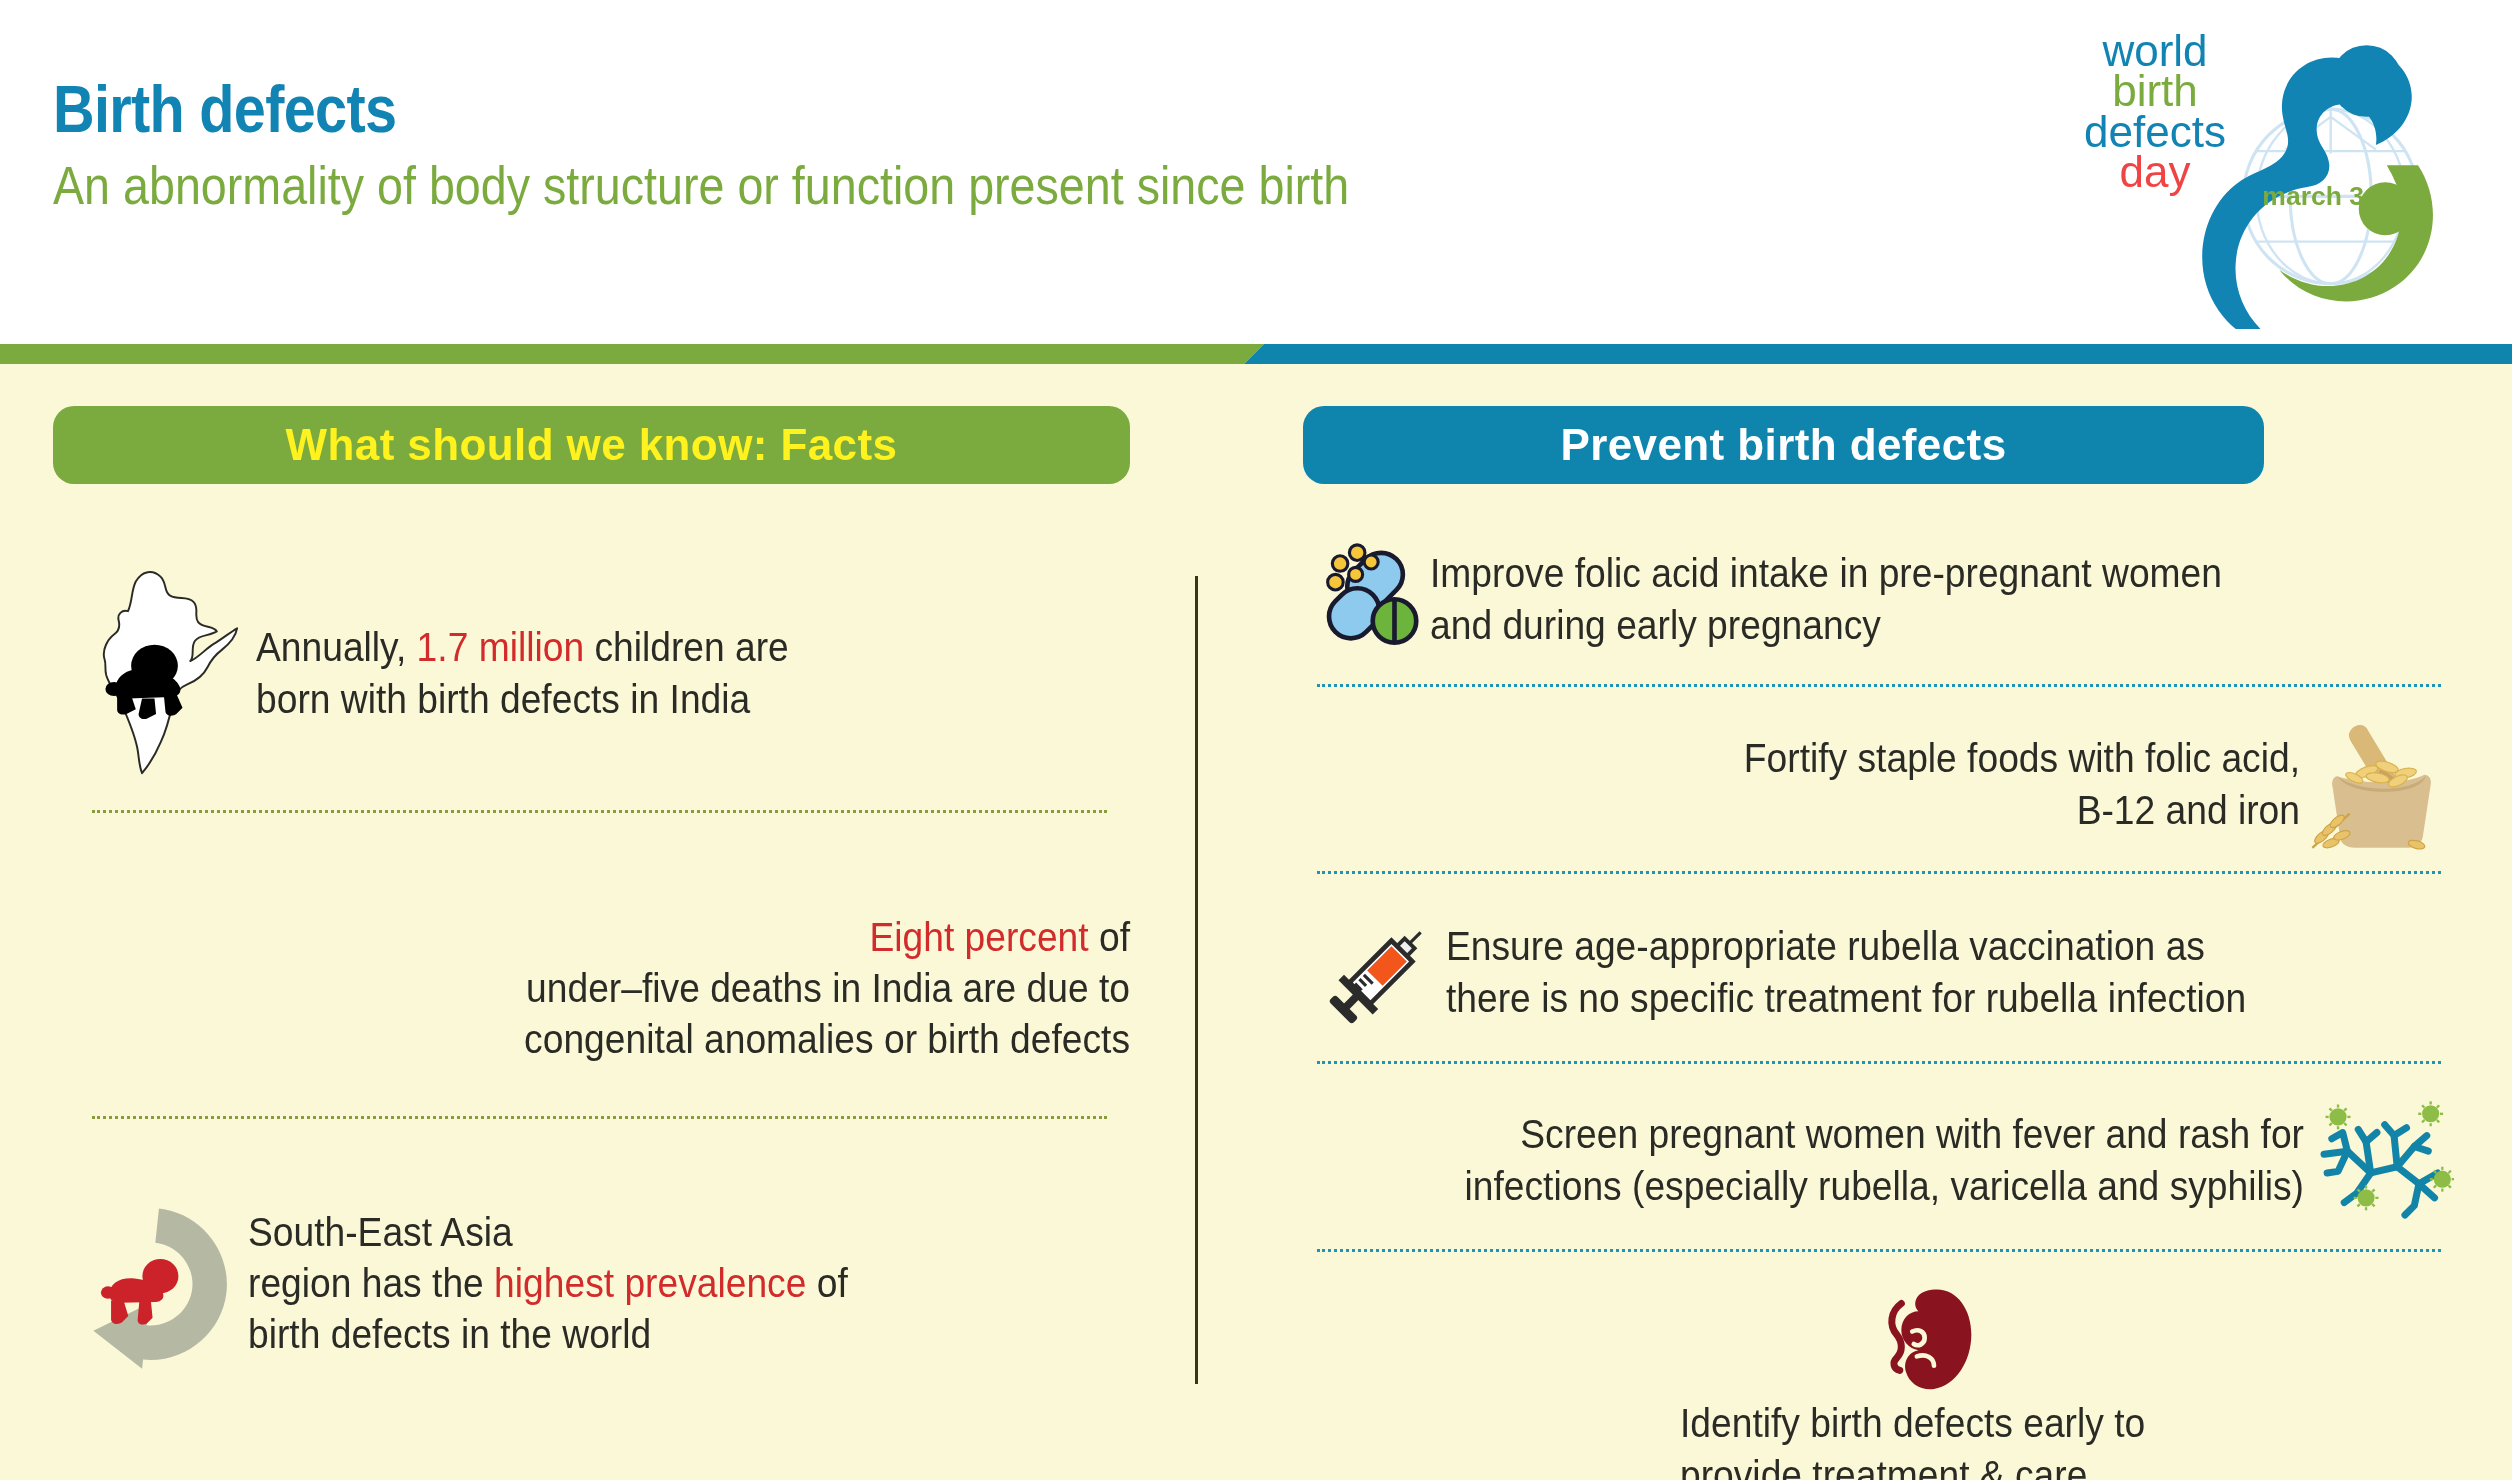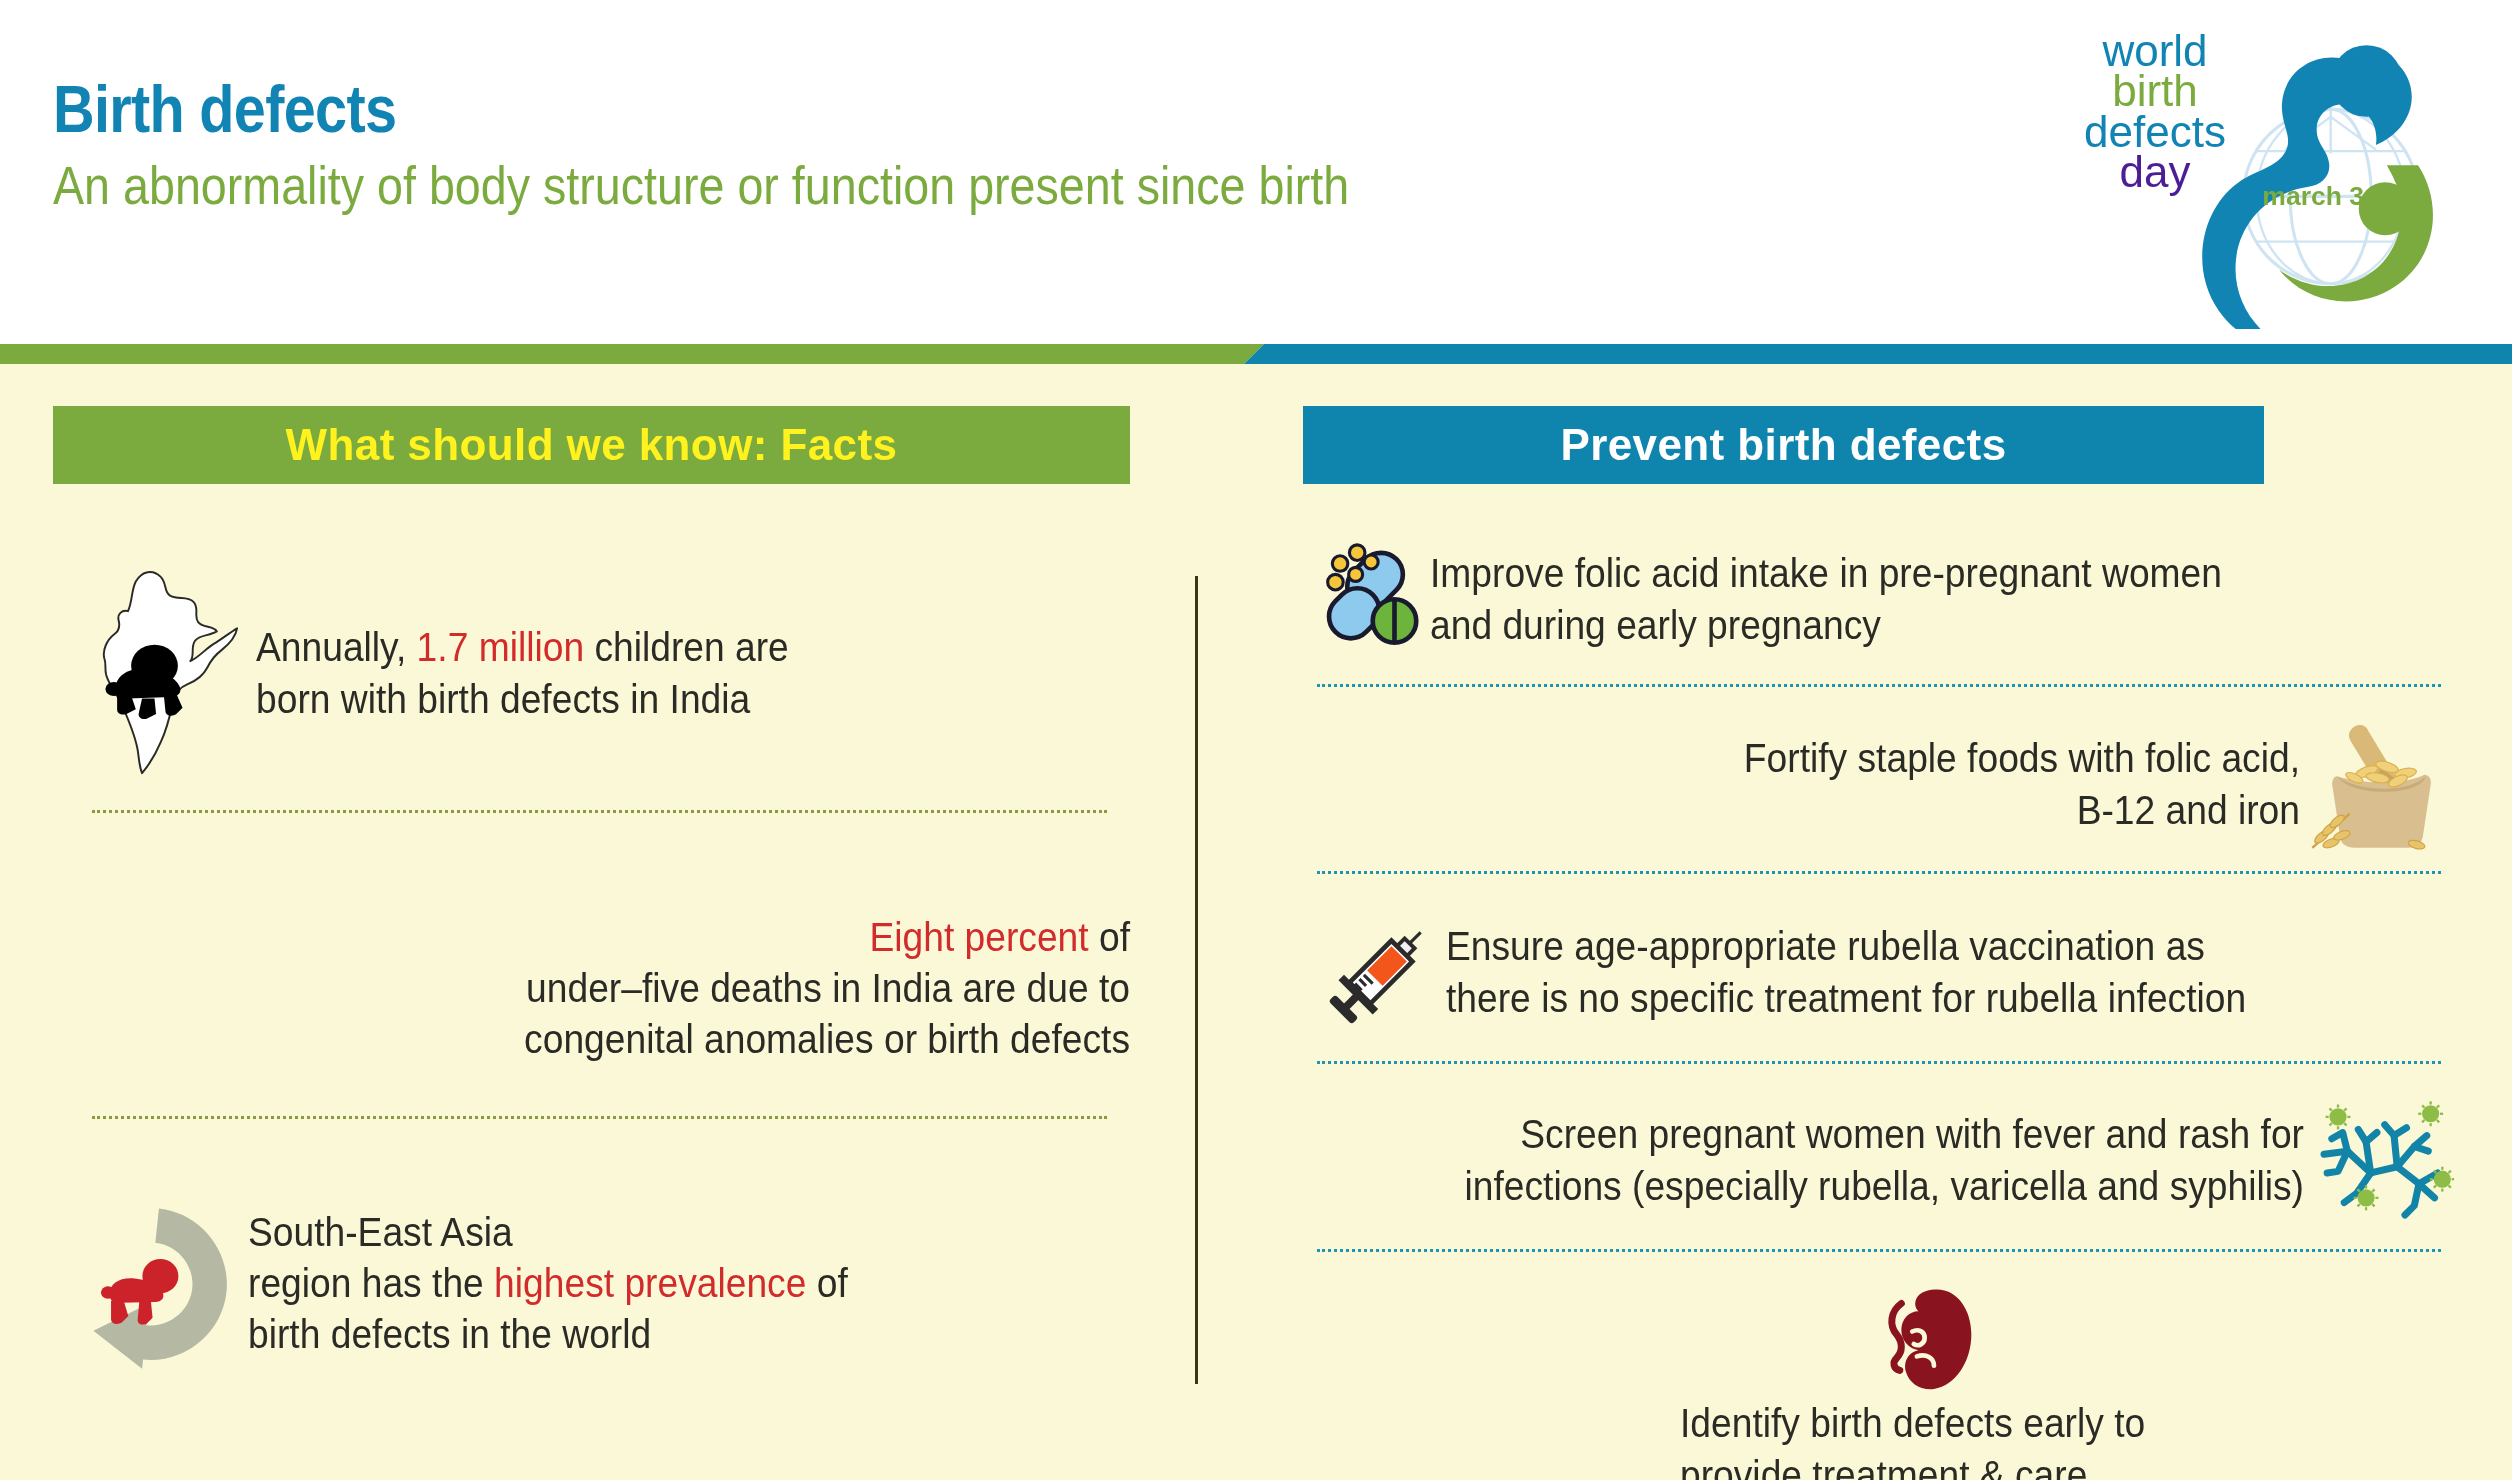--- a/index.html
+++ b/index.html
@@ -63,21 +63,21 @@
     position: absolute;
     left: 0; top: 14px;
     width: 238px;
     text-align: center;
     line-height: 0.92;
   }
   .lw { display:block; font-size: 44px; font-family: "Liberation Sans", sans-serif; }
   .lw-world   { color: #1184b4; }
   .lw-birth   { color: #7bab3e; }
   .lw-defects { color: #1184b4; }
-  .lw-day     { color: #4c1d95; }
+  .lw-day     { color: #ef4444; }
   .lw-march   { color: #7bab3e; font-size: 26.5px; font-weight: bold; position:absolute; right:-90px; top:153px; }
 
   
   .divider-bar {
     position: absolute;
     left: 0; top: 344px;
     width: 2512px;
     height: 20px;
     overflow: hidden;
   }
@@ -109,20 +109,21 @@
 
   .section-head {
     height: 78px;
     display: flex;
     align-items: center;
     justify-content: center;
     font-size: 44px;
     font-weight: bold;
     letter-spacing: 0.4px;
     font-family: "Liberation Sans Narrow", "Liberation Sans", sans-serif;
+    border-radius: 21px;
   }
   .sh-green { background: #7bab3e; color: #fff21e; width: 1077px; }
   .sh-blue  { background: #0f85ad; color: #ffffff; width: 961px; margin-left: -14px; }
 
   .vdivider {
     position: absolute;
     left: 1195px; top: 576px;
     width: 3.1px; height: 808px;
     background: #3a3418;
   }

